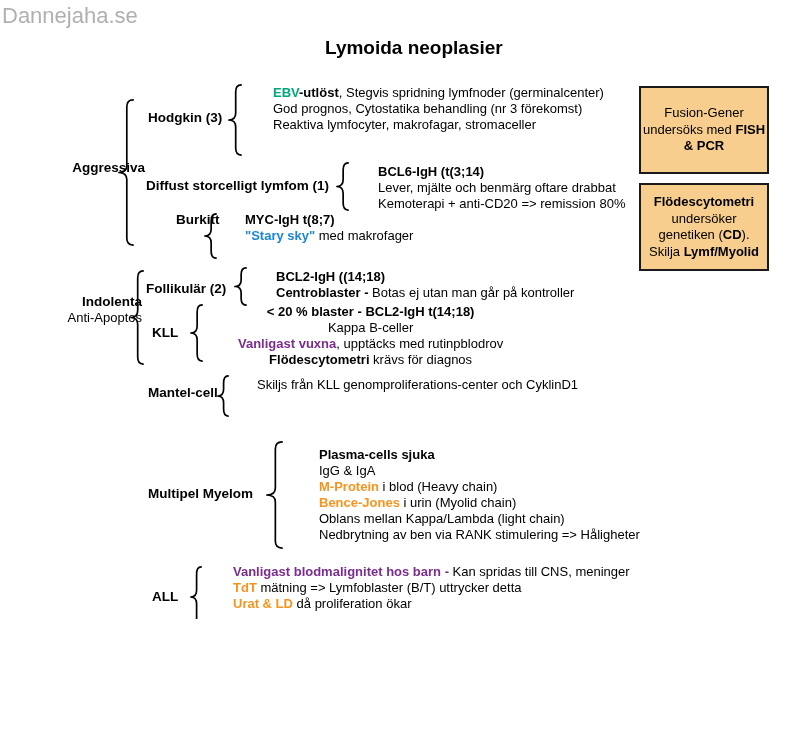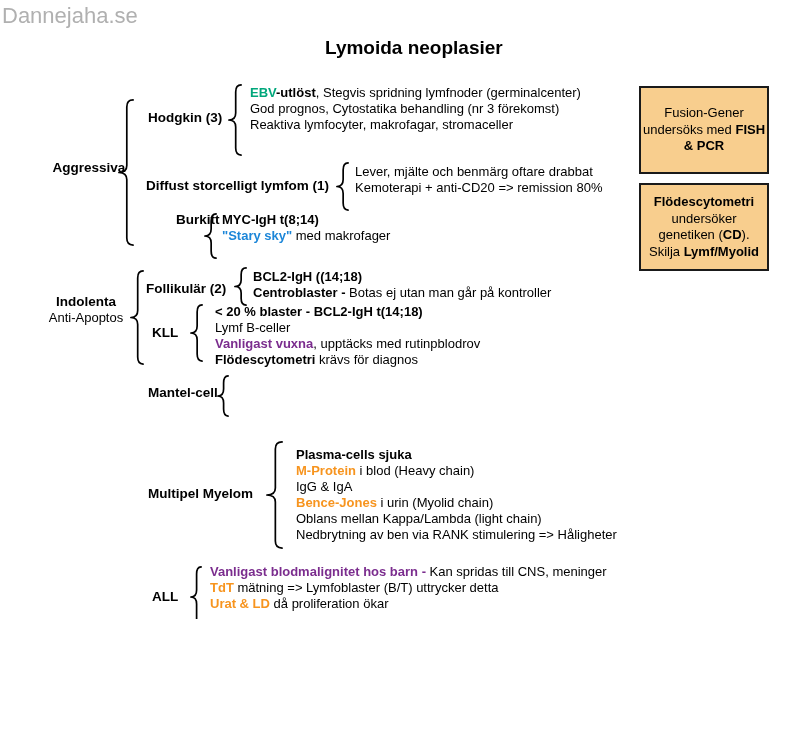--- a/index.html
+++ b/index.html
@@ -26,30 +26,30 @@
     font-size:19px; font-weight:bold; color:#000;
     white-space:nowrap;
   }
   .glabel {
     position:absolute;
     font-size:13.5px; font-weight:bold; color:#000;
     white-space:nowrap; line-height:16px;
   }
   .cat-label {
     position:absolute;
-    text-align:center; line-height:16px;
+    text-align:right; line-height:16px;
   }
   .cat-label .main { font-size:13.5px; font-weight:bold; }
   .cat-label .sub  { font-size:13px; font-weight:normal; }
   .lines {
     position:absolute;
     font-size:13px; color:#000;
     line-height:16px; white-space:nowrap;
   }
-  .lines .line { height:16px; }
+  .lines .line { height:16px;margin-left:23px; }
   .seg-b  { font-weight:bold; }
   .seg-g  { font-weight:bold; color:var(--green); }
   .seg-bl { font-weight:bold; color:var(--blue); }
   .seg-p  { font-weight:bold; color:var(--purple); }
   .seg-o  { font-weight:bold; color:var(--orange); }
   svg.brace { position:absolute; overflow:visible; }
   svg.brace path {
     fill:none; stroke:#000; stroke-width:1.7;
     stroke-linecap:round; stroke-linejoin:round;
   }
@@ -83,21 +83,21 @@
 
   #aggressiva-label { left:33px;  top:160px; width:112px; }
   #aggressiva-brace { left:118px; top:99px; }
 
   #follikular-label { left:146px; top:281px; }
   #follikular-brace { left:234px; top:267px; }
   #follikular-lines { left:253px; top:269px; }
 
   #kll-label        { left:152px; top:325px; }
   #kll-brace        { left:190px; top:304px; }
-  #kll-lines        { left:215px; top:304px; }
+  #kll-lines        { left:215px; top:304px;text-align:center; }
 
   #indolenta-label  { left:30px;  top:294px; width:112px; }
   #indolenta-brace  { left:130px; top:270px; }
 
   #mantel-label     { left:148px; top:385px; }
   #mantel-brace     { left:217px; top:375px; }
   #mantel-lines     { left:234px; top:377px; }
 
   #myelom-label     { left:148px; top:486px; }
   #myelom-brace     { left:266px; top:441px; }
@@ -134,30 +134,31 @@
       <div class="line"><span class="seg seg-g">EBV</span><span class="seg seg-b">-utlöst</span><span class="seg">, Stegvis spridning lymfnoder (germinalcenter)</span></div>
       <div class="line"><span class="seg">God prognos, Cytostatika behandling (nr 3 förekomst)</span></div>
       <div class="line"><span class="seg">Reaktiva lymfocyter, makrofagar, stromaceller</span></div>
     </div>
 
   <div id="diffust-label" class="glabel">Diffust storcelligt lymfom (1)</div>
   <svg id="diffust-brace" class="brace" width="13" height="49">
       <path d="M 12.1 0.9 Q 7.15 0.9 7.15 7.9 L 7.15 17.5 Q 7.15 24.5 0.9 24.5 Q 7.15 24.5 7.15 31.5 L 7.15 41.1 Q 7.15 48.1 12.1 48.1"></path>
     </svg>
   <div id="diffust-lines" class="lines">
+      <div class="line"><span class="seg seg-b">BCL6-IgH (t(3;14)</span></div>
       <div class="line"><span class="seg">Lever, mjälte och benmärg oftare drabbat</span></div>
       <div class="line"><span class="seg">Kemoterapi + anti-CD20 =&gt; remission 80%</span></div>
     </div>
 
   <div id="burkitt-label" class="glabel">Burkitt</div>
   <svg id="burkitt-brace" class="brace" width="13" height="46">
       <path d="M 12.1 0.9 Q 7.15 0.9 7.15 7.9 L 7.15 16 Q 7.15 23 0.9 23 Q 7.15 23 7.15 30 L 7.15 38.1 Q 7.15 45.1 12.1 45.1"></path>
     </svg>
   <div id="burkitt-lines" class="lines">
-      <div class="line"><span class="seg seg-b">MYC-IgH t(8;14)</span></div>
+      <div class="line"><span class="seg seg-b">MYC-IgH t(8;7)</span></div>
       <div class="line"><span class="seg seg-bl">"Stary sky"</span><span class="seg"> med makrofager</span></div>
     </div>
 
   <div id="indolenta-label" class="cat-label">
     <div class="main">Indolenta</div>
     <div class="sub">Anti-Apoptos</div>
   </div>
   <svg id="indolenta-brace" class="brace" width="14" height="95">
       <path d="M 13.1 0.9 Q 7.700000000000001 0.9 7.700000000000001 7.9 L 7.700000000000001 40.5 Q 7.700000000000001 47.5 0.9 47.5 Q 7.700000000000001 47.5 7.700000000000001 54.5 L 7.700000000000001 87.1 Q 7.700000000000001 94.1 13.1 94.1"></path>
     </svg>
@@ -170,40 +171,41 @@
       <div class="line"><span class="seg seg-b">BCL2-IgH ((14;18)</span></div>
       <div class="line"><span class="seg seg-b">Centroblaster -</span><span class="seg"> Botas ej utan man går på kontroller</span></div>
     </div>
 
   <div id="kll-label" class="glabel">KLL</div>
   <svg id="kll-brace" class="brace" width="13" height="58">
       <path d="M 12.1 0.9 Q 7.15 0.9 7.15 7.9 L 7.15 22 Q 7.15 29 0.9 29 Q 7.15 29 7.15 36 L 7.15 50.1 Q 7.15 57.1 12.1 57.1"></path>
     </svg>
   <div id="kll-lines" class="lines">
       <div class="line"><span class="seg seg-b">&lt; 20 % blaster - BCL2-IgH t(14;18)</span></div>
-      <div class="line"><span class="seg">Lymf B-celler</span></div>
+      <div class="line"><span class="seg">Kappa B-celler</span></div>
       <div class="line"><span class="seg seg-p">Vanligast vuxna</span><span class="seg">, upptäcks med rutinpblodrov</span></div>
       <div class="line"><span class="seg seg-b">Flödescytometri</span><span class="seg"> krävs för diagnos</span></div>
     </div>
 
   <div id="mantel-label" class="glabel">Mantel-cell</div>
   <svg id="mantel-brace" class="brace" width="12" height="42">
       <path d="M 11.1 0.9 Q 6.6000000000000005 0.9 6.6000000000000005 7.9 L 6.6000000000000005 14 Q 6.6000000000000005 21 0.9 21 Q 6.6000000000000005 21 6.6000000000000005 28 L 6.6000000000000005 34.1 Q 6.6000000000000005 41.1 11.1 41.1"></path>
     </svg>
   <div id="mantel-lines" class="lines">
+      <div class="line"><span class="seg">Skiljs från KLL genomproliferations-center och CyklinD1</span></div>
     </div>
 
   <div id="myelom-label" class="glabel">Multipel Myelom</div>
   <svg id="myelom-brace" class="brace" width="17" height="108">
       <path d="M 16.1 0.9 Q 9.350000000000001 0.9 9.350000000000001 7.9 L 9.350000000000001 47 Q 9.350000000000001 54 0.9 54 Q 9.350000000000001 54 9.350000000000001 61 L 9.350000000000001 100.1 Q 9.350000000000001 107.1 16.1 107.1"></path>
     </svg>
   <div id="myelom-lines" class="lines">
       <div class="line"><span class="seg seg-b">Plasma-cells sjuka</span></div>
+      <div class="line"><span class="seg">IgG &amp; IgA</span></div>
       <div class="line"><span class="seg seg-o">M-Protein</span><span class="seg"> i blod (Heavy chain)</span></div>
-      <div class="line"><span class="seg">IgG &amp; IgA</span></div>
       <div class="line"><span class="seg seg-o">Bence-Jones</span><span class="seg"> i urin (Myolid chain)</span></div>
       <div class="line"><span class="seg">Oblans mellan Kappa/Lambda (light chain)</span></div>
       <div class="line"><span class="seg">Nedbrytning av ben via RANK stimulering =&gt; Håligheter</span></div>
     </div>
 
   <div id="all-label" class="glabel">ALL</div>
   <svg id="all-brace" class="brace" width="12" height="62">
       <path d="M 11.1 0.9 Q 6.6000000000000005 0.9 6.6000000000000005 7.9 L 6.6000000000000005 24 Q 6.6000000000000005 31 0.9 31 Q 6.6000000000000005 31 6.6000000000000005 38 L 6.6000000000000005 54.1 Q 6.6000000000000005 61.1 11.1 61.1"></path>
     </svg>
   <div id="all-lines" class="lines">

